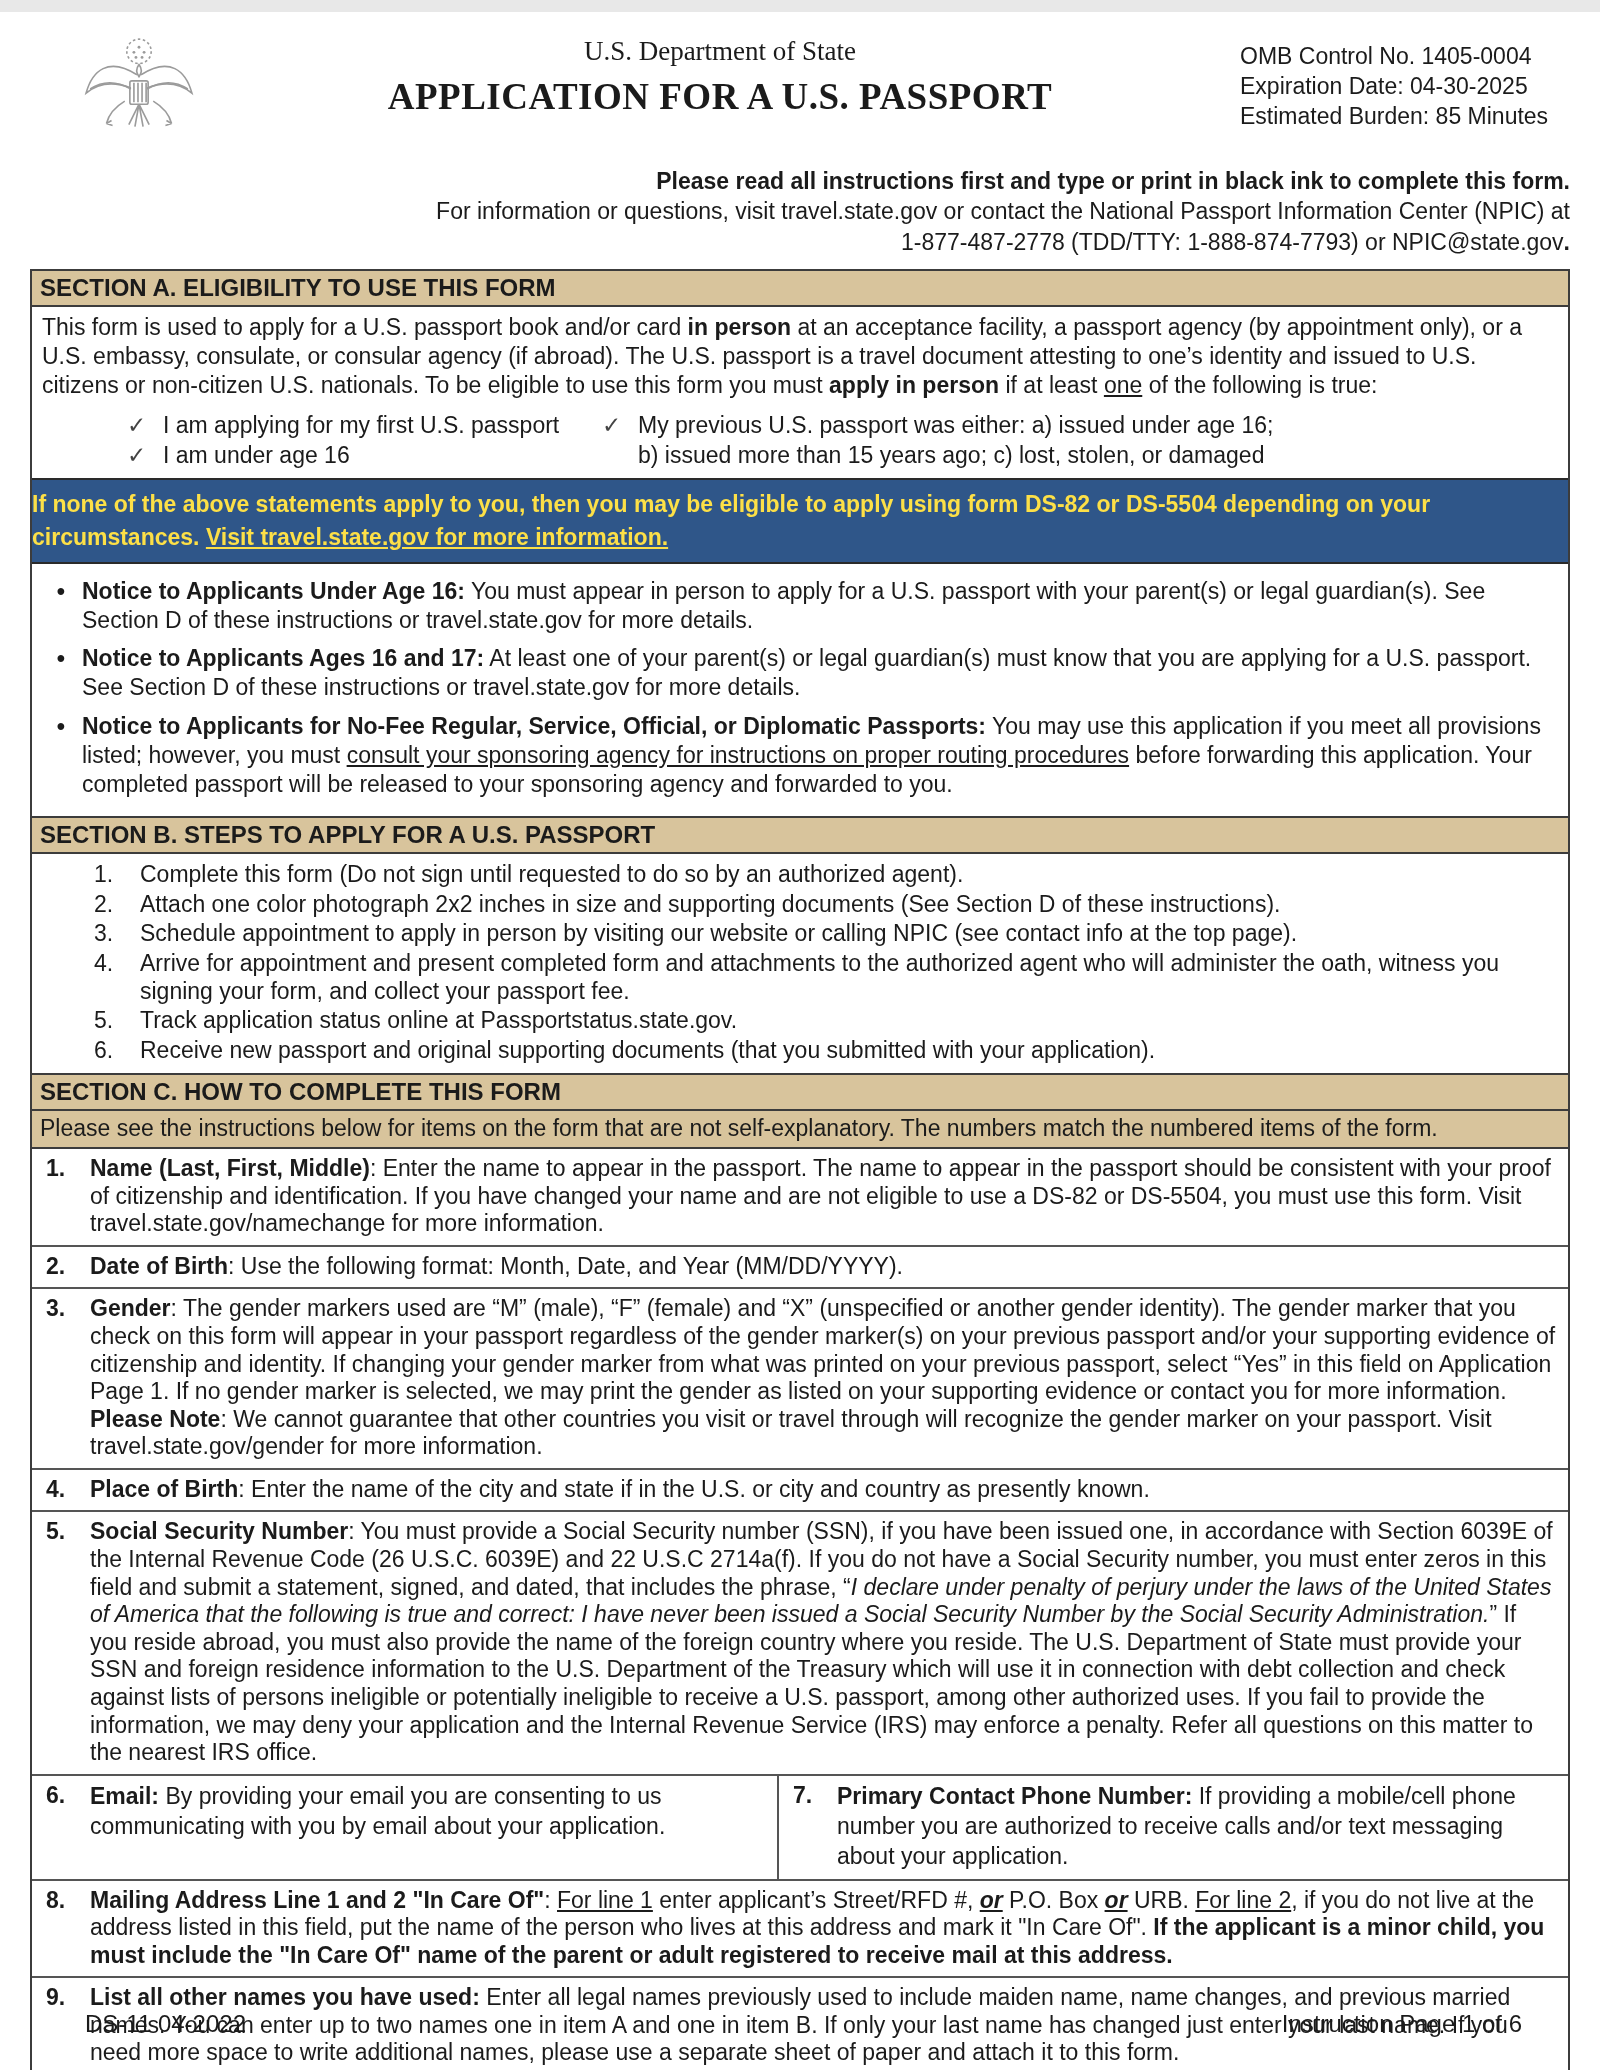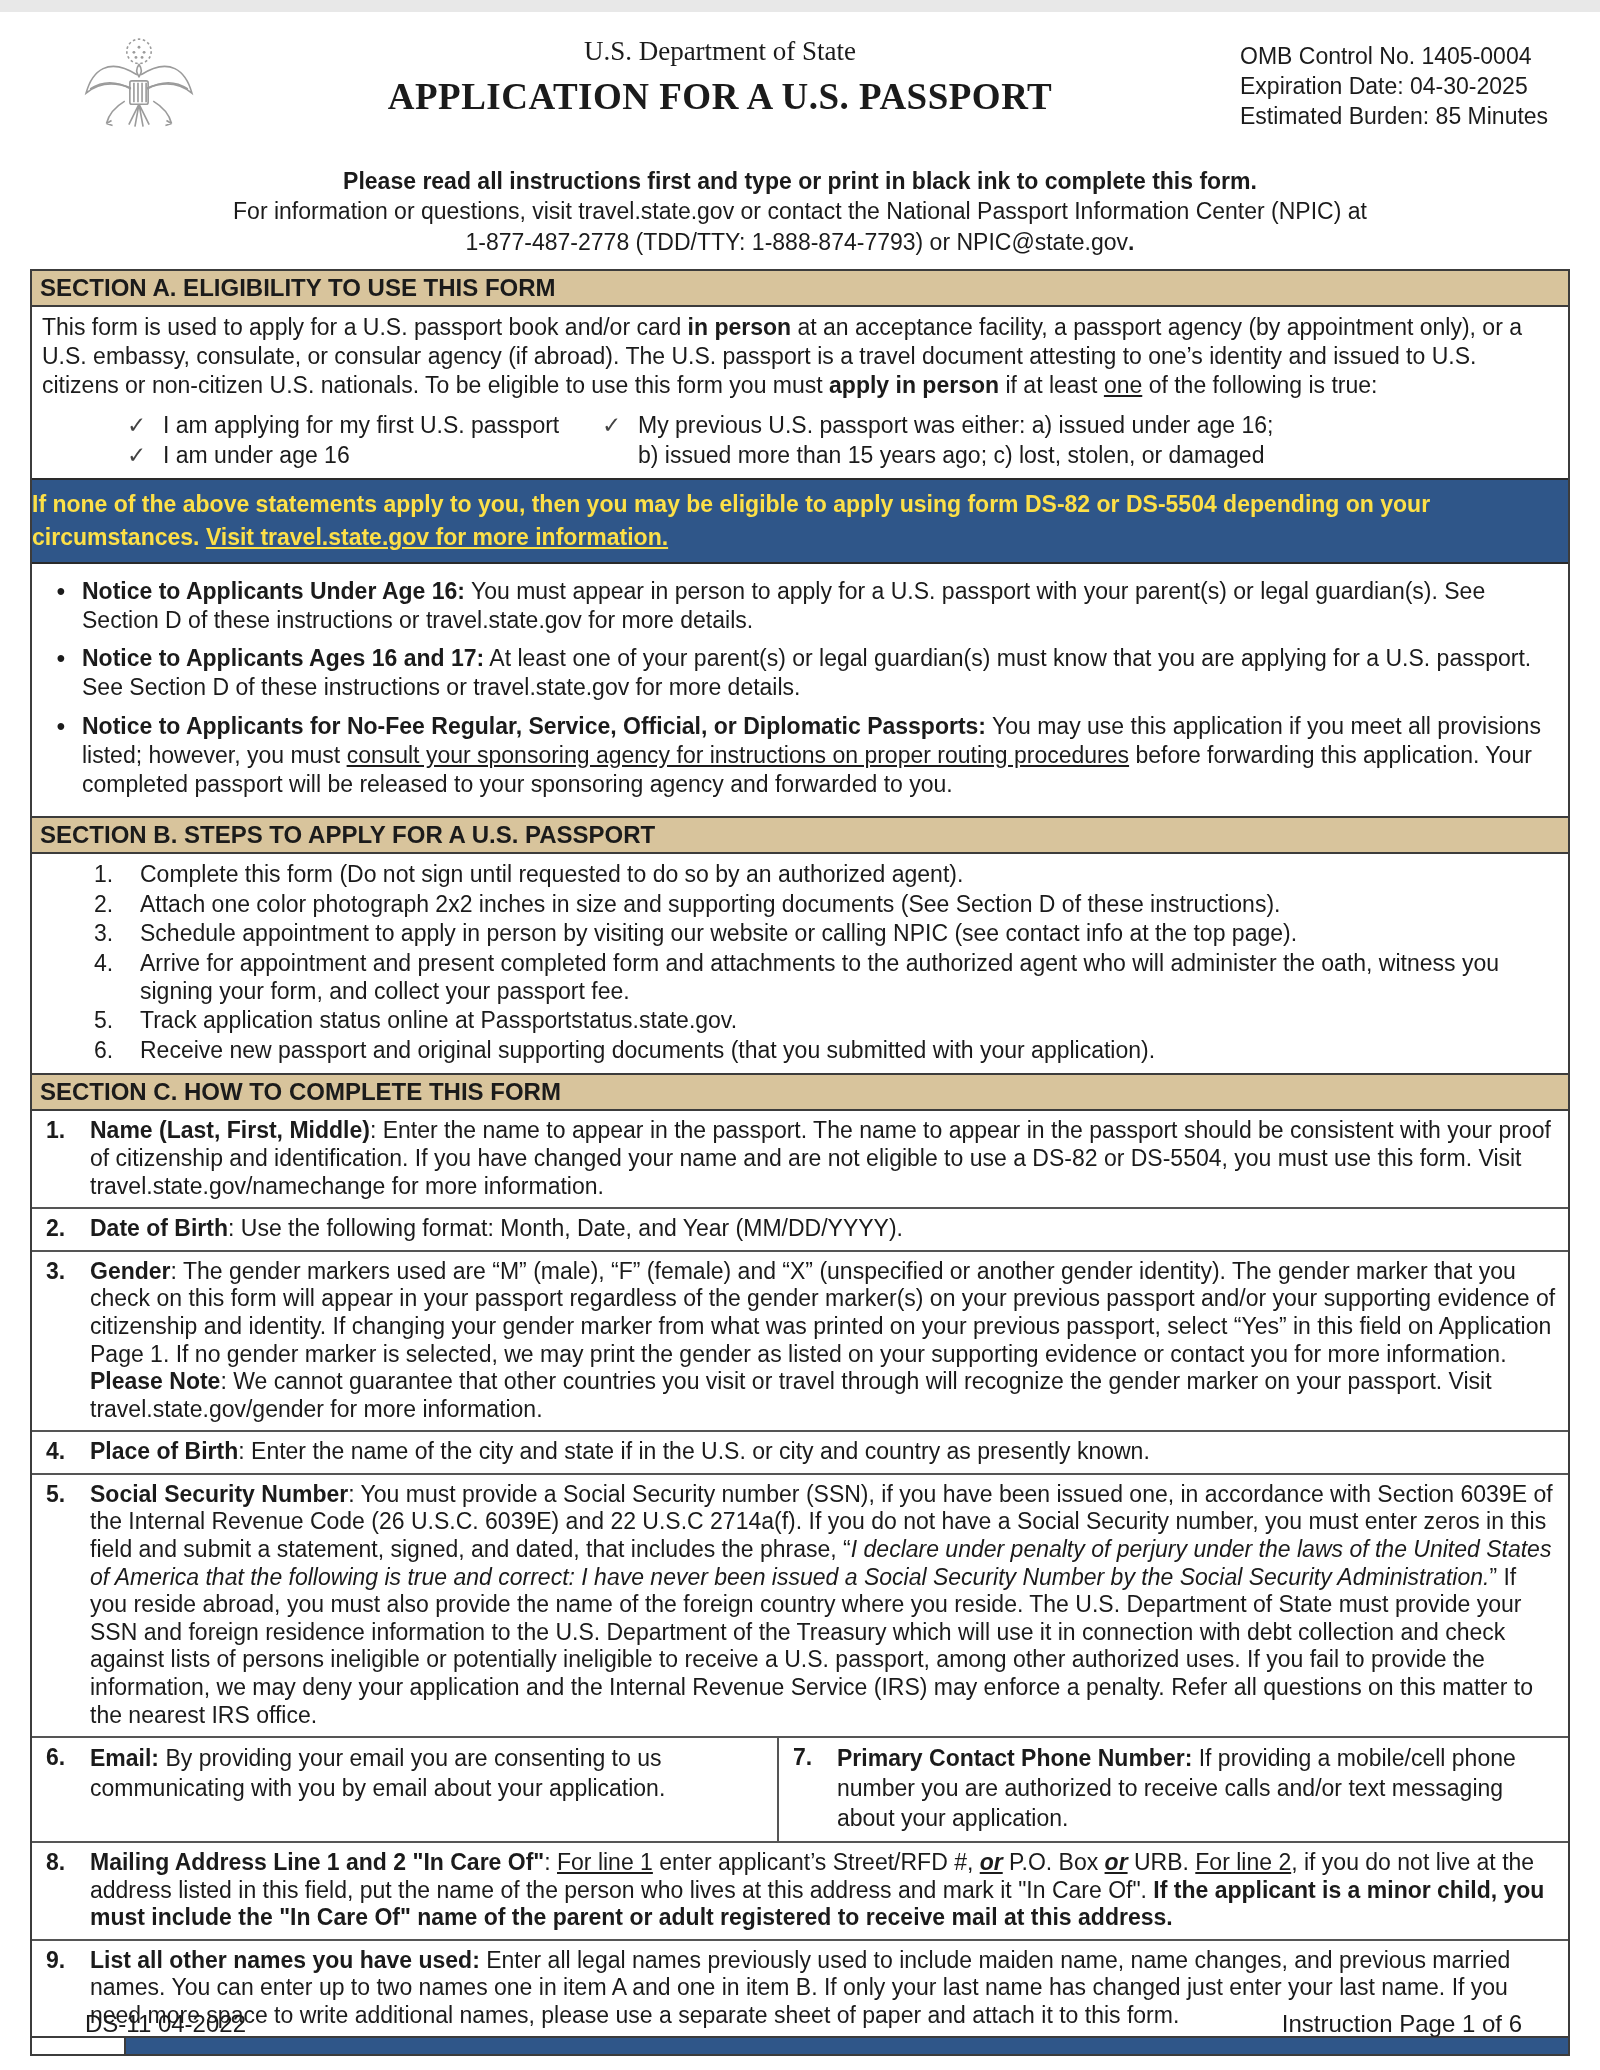--- a/index.html
+++ b/index.html
@@ -8,21 +8,21 @@
   .content{padding:18px 30px 0 30px;}
   .b{font-weight:bold}.i{font-style:italic}.u{text-decoration:underline}
 
   
   .hdr{display:flex;align-items:flex-start;}
   .hdr-logo{width:170px;padding-left:48px;box-sizing:border-box;}
   .hdr-center{flex:1;text-align:center;font-family:"Liberation Serif",serif;padding-top:6px;}
   .dept{font-size:27px;}
   .main-title{font-size:37px;font-weight:bold;margin-top:8px;letter-spacing:.5px;}
   .hdr-right{width:330px;line-height:1.3;font-size:23px;padding-top:12px;}
-  .intro{text-align:center;line-height:1.32;margin-top:8px;}
+  .intro{text-align:right;line-height:1.32;margin-top:8px;}
   .intro .bold-line{font-weight:bold;}
 
   
   .doc{border:2px solid #3c3c3c;margin-top:12px;}
   .band{background:var(--tan);text-align:left;font-weight:bold;font-size:24px;
         padding:3px 8px;border-top:2px solid #3c3c3c;border-bottom:2px solid #3c3c3c;}
   .band.first{border-top:none;}
 
   .elig{padding:6px 10px 8px 10px;line-height:1.27;}
   .checks{display:flex;margin-top:10px;}
@@ -177,20 +177,21 @@
           <span class="step-num">5.</span>
           <span class="step-text">Track application status online at Passportstatus.state.gov.</span>
         </div>
         <div class="step">
           <span class="step-num">6.</span>
           <span class="step-text">Receive new passport and original supporting documents (that you submitted with your application).</span>
         </div>
       </div>
 
       <div class="band">SECTION C. HOW TO COMPLETE THIS FORM</div>
+      <div class="subtitle">Please see the instructions below for items on the form that are not self-explanatory. The numbers match the numbered items of the form.</div>
 
       <div class="item">
         <span class="item-num">1.</span>
         <div class="item-body"><span class="b">Name (Last, First, Middle)</span><span>: Enter the name to appear in the passport. The name to appear in the passport should be consistent with your proof of citizenship and identification. If you have changed your name and are not eligible to use a DS-82 or DS-5504, you must use this form. Visit travel.state.gov/namechange for more information.</span></div>
       </div>
       <div class="item">
         <span class="item-num">2.</span>
         <div class="item-body"><span class="b">Date of Birth</span><span>: Use the following format: Month, Date, and Year (MM/DD/YYYY).</span></div>
       </div>
       <div class="item">

